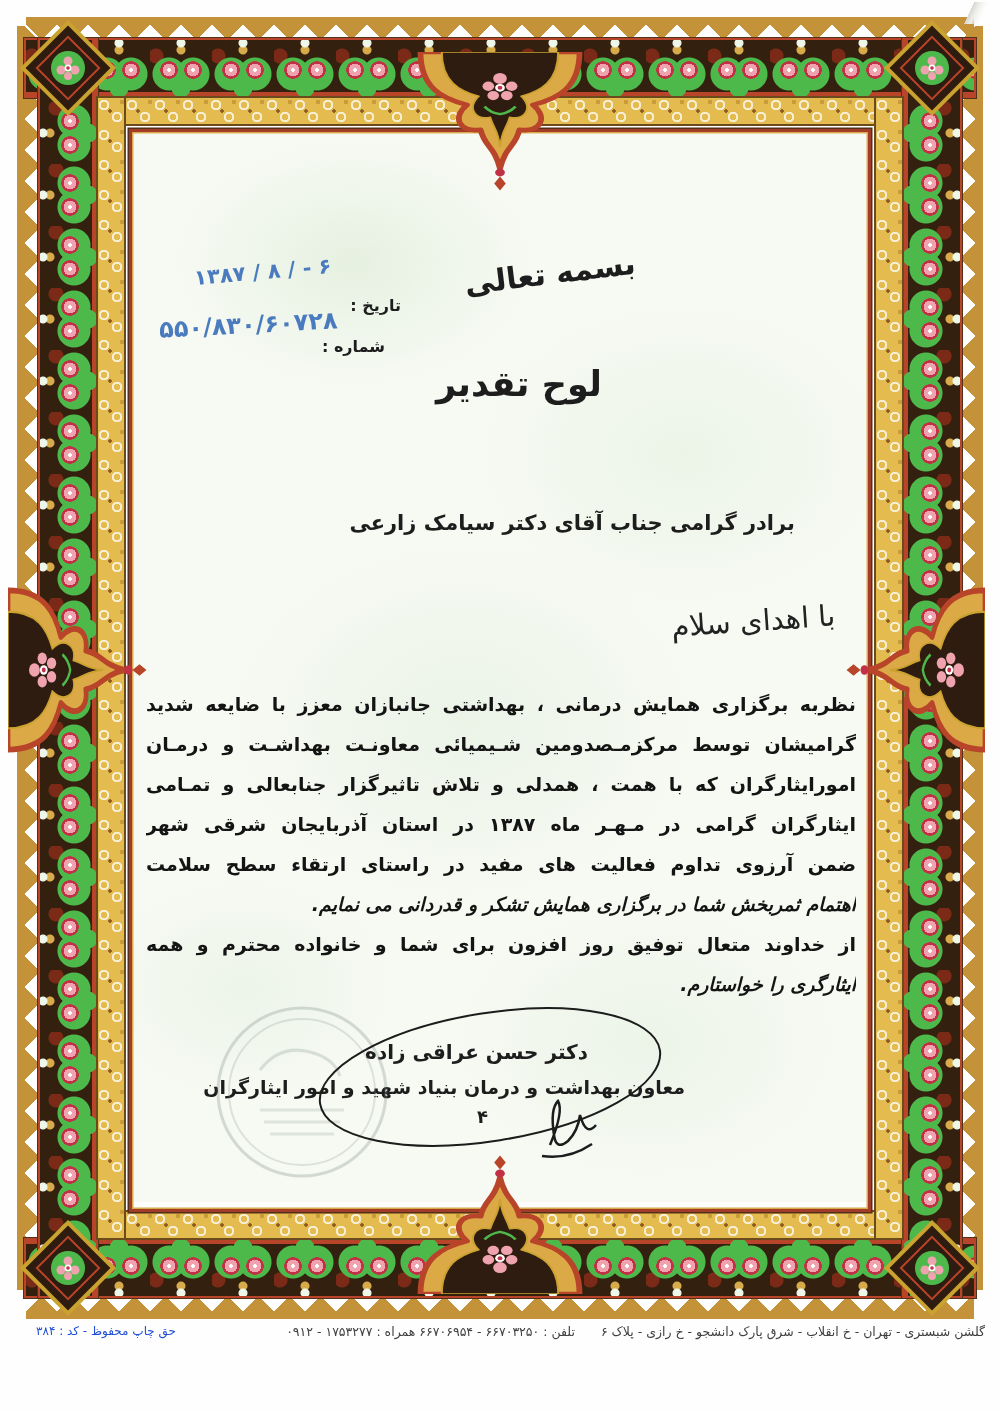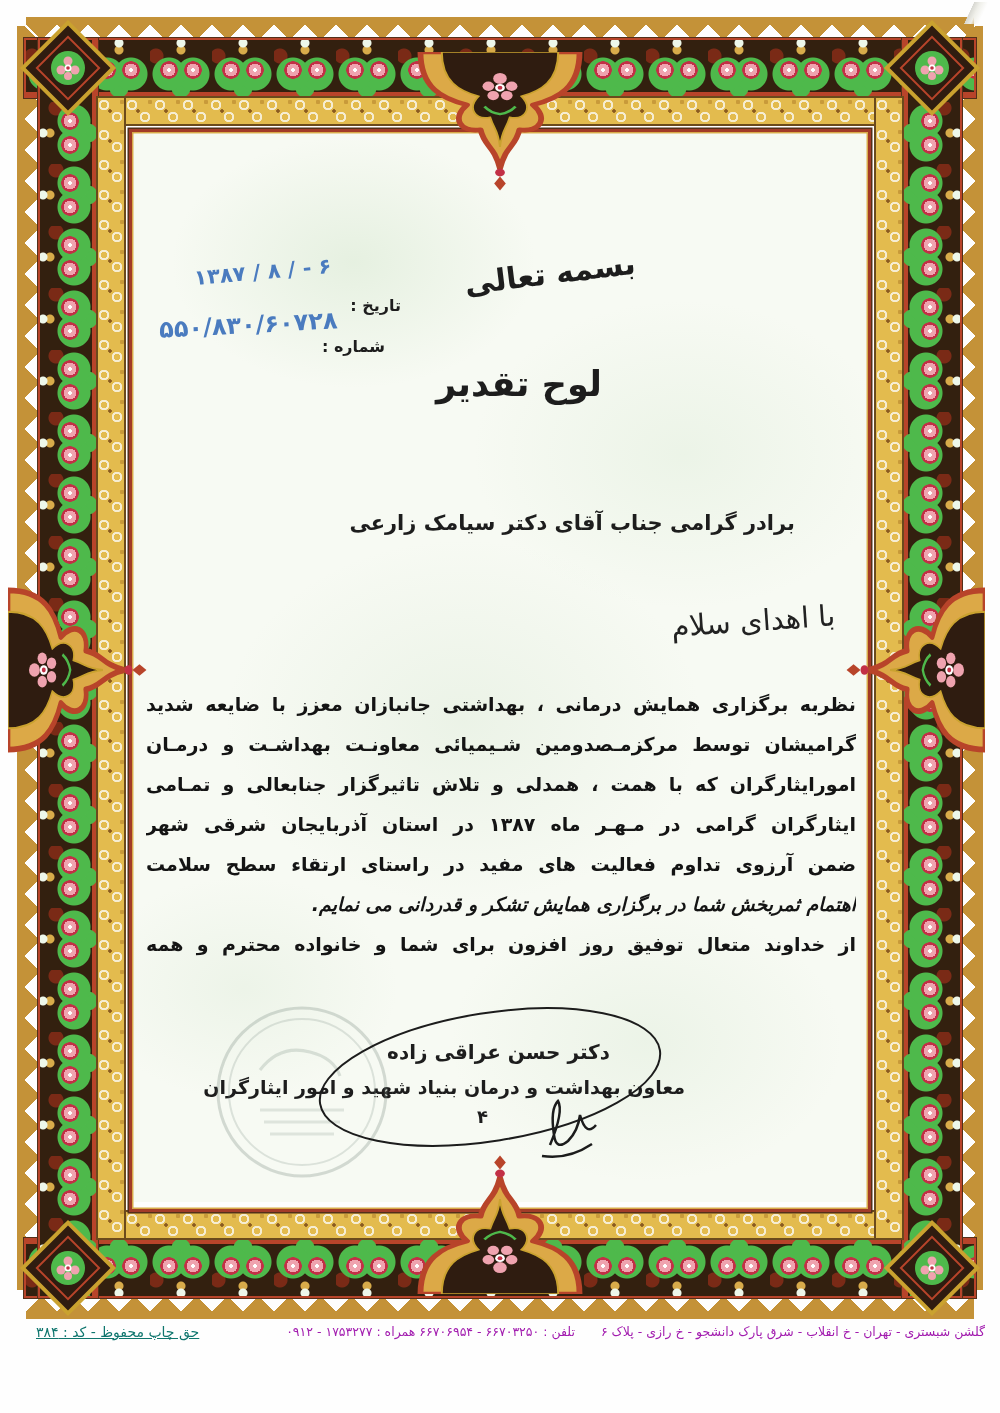--- a/index.html
+++ b/index.html
@@ -108,27 +108,27 @@
   .number-label{right:615px;top:337px;text-align:right;}
   .hand{color:#4a7bbf;font-weight:bold;}
   .date-value{right:668px;top:260px;font-size:21px;transform:rotate(-5deg);}
   .number-value{right:662px;top:311px;font-size:24px;transform:rotate(-3deg);letter-spacing:2px;}
   .cert-title{left:0;right:0;top:364px;text-align:center;font-size:35px;font-weight:bold;letter-spacing:1px;padding-left:38px;}
   .recipient{right:205px;top:511px;font-size:21px;font-weight:bold;margin-left:12px;}
   .greeting{right:165px;top:604px;font-size:29px;transform:rotate(-4deg);color:#222222;}
   .bodytext{right:144px;left:146px;top:684px;font-size:19px;font-weight:bold;line-height:40px;color:#141414;}
   .bodyline{height:40px;overflow:hidden;text-align:justify;text-align-last:justify;}
   .bodyline.shortline{text-align-last:right;font-style:italic;}
-  .sig-name{right:390px;top:1040px;font-size:20px;font-weight:bold;}
+  .sig-name{right:412px;top:1040px;font-size:20px;font-weight:bold;}
   .sig-role{right:315px;top:1076px;font-size:19px;font-weight:bold;}
   .sig-mark{right:512px;top:1106px;font-size:18px;font-weight:bold;}
 
-  .footer-right{position:absolute;right:15px;top:1324px;font-size:12.5px;color:#a21caf;direction:rtl;white-space:nowrap;}
+  .footer-right{position:absolute;right:15px;top:1324px;font-size:12.5px;color:#404040;direction:rtl;white-space:nowrap;}
   .footer-right .gap{display:inline-block;width:26px;}
-  .footer-left{position:absolute;left:36px;top:1324px;font-size:14px;color:#0f766e;direction:rtl;white-space:nowrap;text-decoration:underline;}
+  .footer-left{position:absolute;left:36px;top:1324px;font-size:12px;color:#1d4ed8;direction:rtl;white-space:nowrap;}
 </style>
 </head>
 <body>
 
 <div class="page">
 
   <svg width="0" height="0" style="position:absolute">
     <defs>
       <g id="finial">
         <path d="M18,0 C18,46 40,60 66,68 C50,84 58,104 80,100 C84,122 94,120 100,150 C106,120 116,122 120,100 C142,104 150,84 134,68 C160,60 182,46 182,0 Z" fill="#dca947" stroke="#b8442a" stroke-width="6" stroke-linejoin="round"></path>
@@ -223,20 +223,21 @@
   <div class="t greeting">با اهدای سلام</div>
 
   <div class="t bodytext">
     <div class="bodyline">نظربه برگزاری همایش درمانی ، بهداشتی جانبازان معزز با ضایعه شدید چشمی و خانواده</div>
     <div class="bodyline">گرامیشان توسط مرکزمـصدومین شـیمیائی معاونـت بهداشـت و درمـان بنیـاد شـهید و</div>
     <div class="bodyline">امورایثارگران که با همت ، همدلی و تلاش تاثیرگزار جنابعالی و تمـامی خادمـان شـریف</div>
     <div class="bodyline">ایثارگران گرامی در مـهـر ماه ۱۳۸۷ در استان آذربایجان شرقی شهر تبریزانجام پذیرفت .</div>
     <div class="bodyline">ضمن آرزوی تداوم فعالیت های مفید در راستای ارتقاء سطح سلامت ایثارگران از کوشش و</div>
     <div class="bodyline shortline">اهتمام ثمربخش شما در برگزاری همایش تشکر و قدردانی می نمایم.</div>
     <div class="bodyline">از خداوند متعال توفیق روز افزون برای شما و خانواده محترم و همه دلسوزان صدیق جامعه</div>
+    <div class="bodyline shortline">ایثارگری را خواستارم.</div>
   </div>
 
   <div class="t sig-name">دکتر حسن عراقی زاده</div>
   <div class="t sig-role">معاون بهداشت و درمان بنیاد شهید و امور ایثارگران</div>
   <div class="t sig-mark">۴</div>
 
   <svg style="position:absolute;left:190px;top:970px;" width="540" height="235" viewBox="0 0 540 235">
     <g>
       <circle cx="112" cy="122" r="84" fill="none" stroke="rgba(125,142,132,0.30)" stroke-width="3"></circle>
       <circle cx="112" cy="122" r="73" fill="none" stroke="rgba(125,142,132,0.22)" stroke-width="2"></circle>

